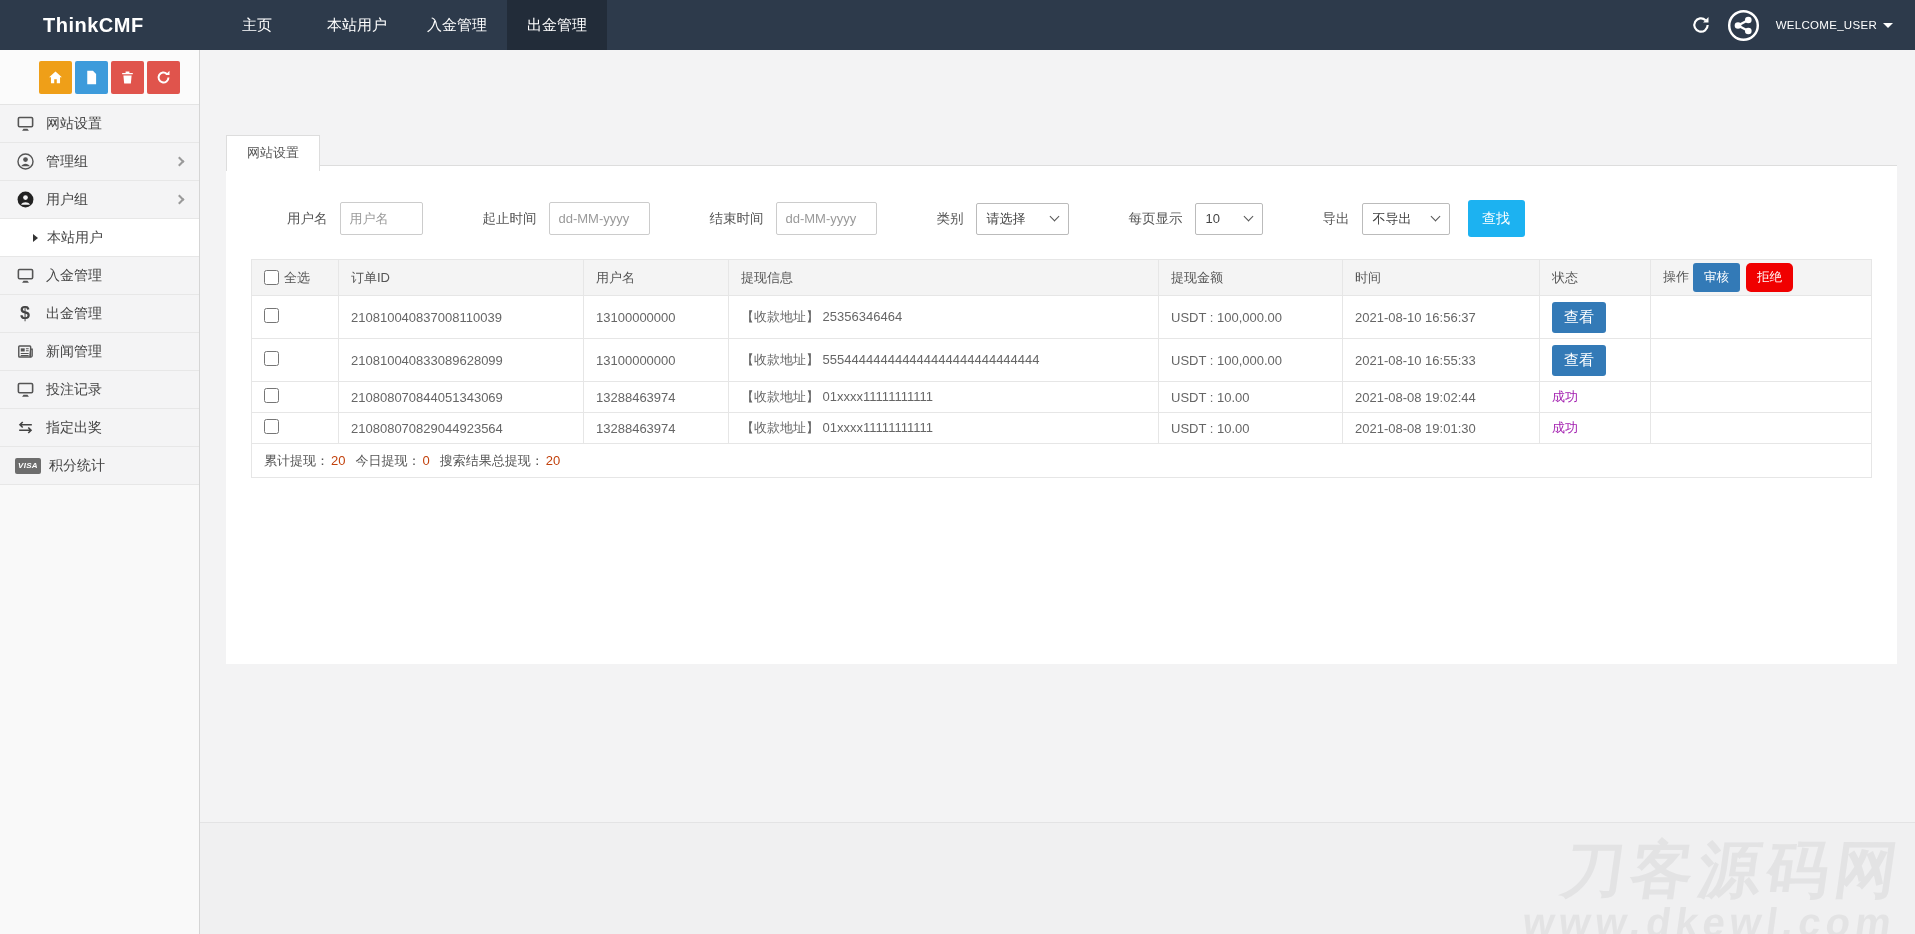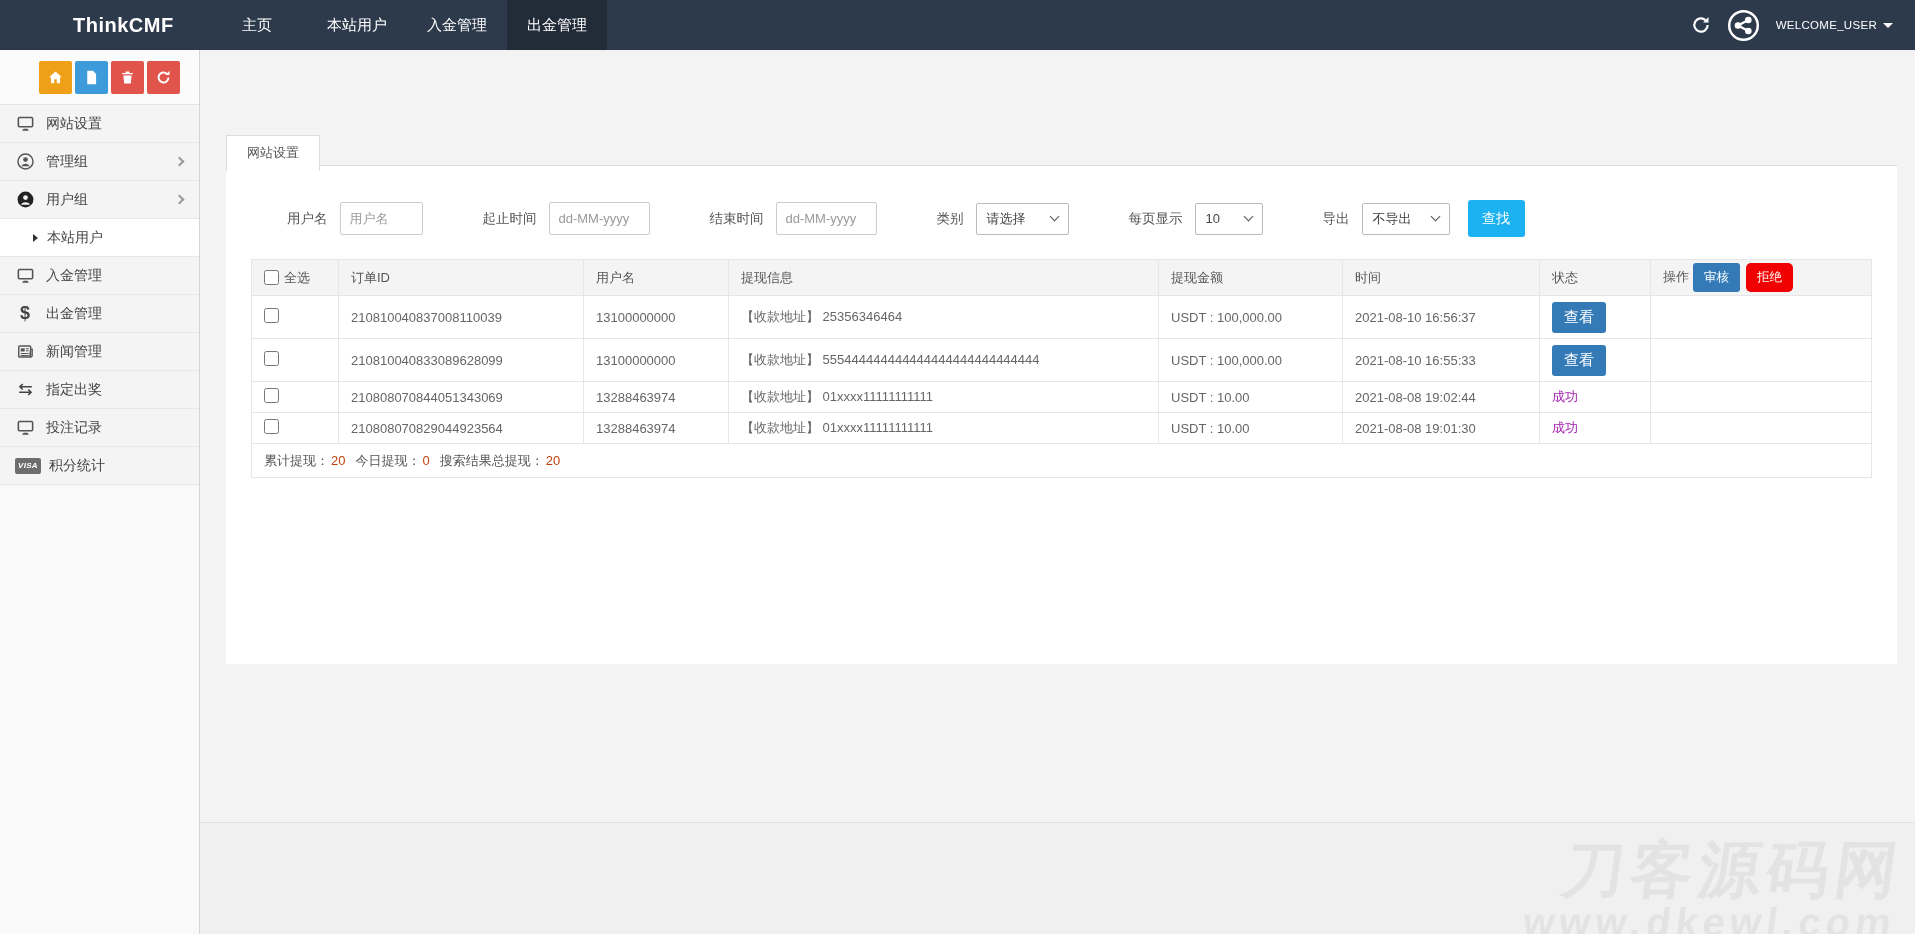--- a/index.html
+++ b/index.html
@@ -1,21 +1,21 @@
 <!DOCTYPE html>
 <html><head>
 <meta charset="utf-8">
 <style>
   * { margin:0; padding:0; box-sizing:border-box; }
   html,body { width:1915px; height:934px; overflow:hidden;
     font-family:"Liberation Sans","DejaVu Sans",sans-serif; background:#f3f3f4; }
 
   
   .navbar { height:50px; background:#2d3a4b; display:flex; align-items:stretch; color:#fff; }
-  .brand { width:200px; display:flex; align-items:center; padding-left:73px;
+  .brand { width:200px; display:flex; align-items:center; padding-left:43px;
     font-size:20px; font-weight:bold; letter-spacing:.5px; cursor:pointer; }
   .nav-items { display:flex; margin-left:7px; }
   .nav-item { width:100px; text-align:center; line-height:50px; font-size:15px;
     color:#fff; cursor:pointer; }
   .nav-item.active { background:#222c39; }
   .nav-right { margin-left:auto; display:flex; align-items:center; padding-right:22px; gap:16px; }
   .icon-refresh { width:20px; height:20px; cursor:pointer; display:inline-flex; }
   .avatar { width:33px; height:33px; cursor:pointer; display:inline-flex; }
   .user-menu { display:flex; align-items:center; gap:6px; cursor:pointer;
     font-size:11.5px; letter-spacing:.3px; }
@@ -239,34 +239,34 @@
               <rect x="6" y="8" width="5" height="4" fill="#555"></rect>
               <path d="M6 14.5h10M6 17h10" stroke="#555" stroke-width="1.4"></path>
               <path d="M12.5 8.5H16M12.5 11H16" stroke="#555" stroke-width="1.4"></path>
             </svg>
         </span>
         <span>新闻管理</span>
       </li>
       <li>
         <span class="mi">
           <svg viewBox="0 0 24 24">
+              <rect x="3" y="4.5" width="18" height="11.5" rx="1.5" fill="none" stroke="#555" stroke-width="2"></rect>
+              <path d="M9.5 18.5h5l1.8 2.5H7.7z" fill="#555"></path>
+            </svg>
+        </span>
+        <span>投注记录</span>
+      </li>
+      <li>
+        <span class="mi">
+          <svg viewBox="0 0 24 24">
               <path d="M20 8.5H5.5M8.5 5L5 8.5l3.5 3.5" fill="none" stroke="#444" stroke-width="2"></path>
               <path d="M4 15.5h14.5M15.5 12l3.5 3.5-3.5 3.5" fill="none" stroke="#444" stroke-width="2"></path>
             </svg>
         </span>
         <span>指定出奖</span>
-      </li>
-      <li>
-        <span class="mi">
-          <svg viewBox="0 0 24 24">
-              <rect x="3" y="4.5" width="18" height="11.5" rx="1.5" fill="none" stroke="#555" stroke-width="2"></rect>
-              <path d="M9.5 18.5h5l1.8 2.5H7.7z" fill="#555"></path>
-            </svg>
-        </span>
-        <span>投注记录</span>
       </li>
       <li>
         <span class="visa-badge">VISA</span>
         <span>积分统计</span>
       </li>
     </ul>
   </aside>
 
   <main class="content">
     <div class="card-wrap">

